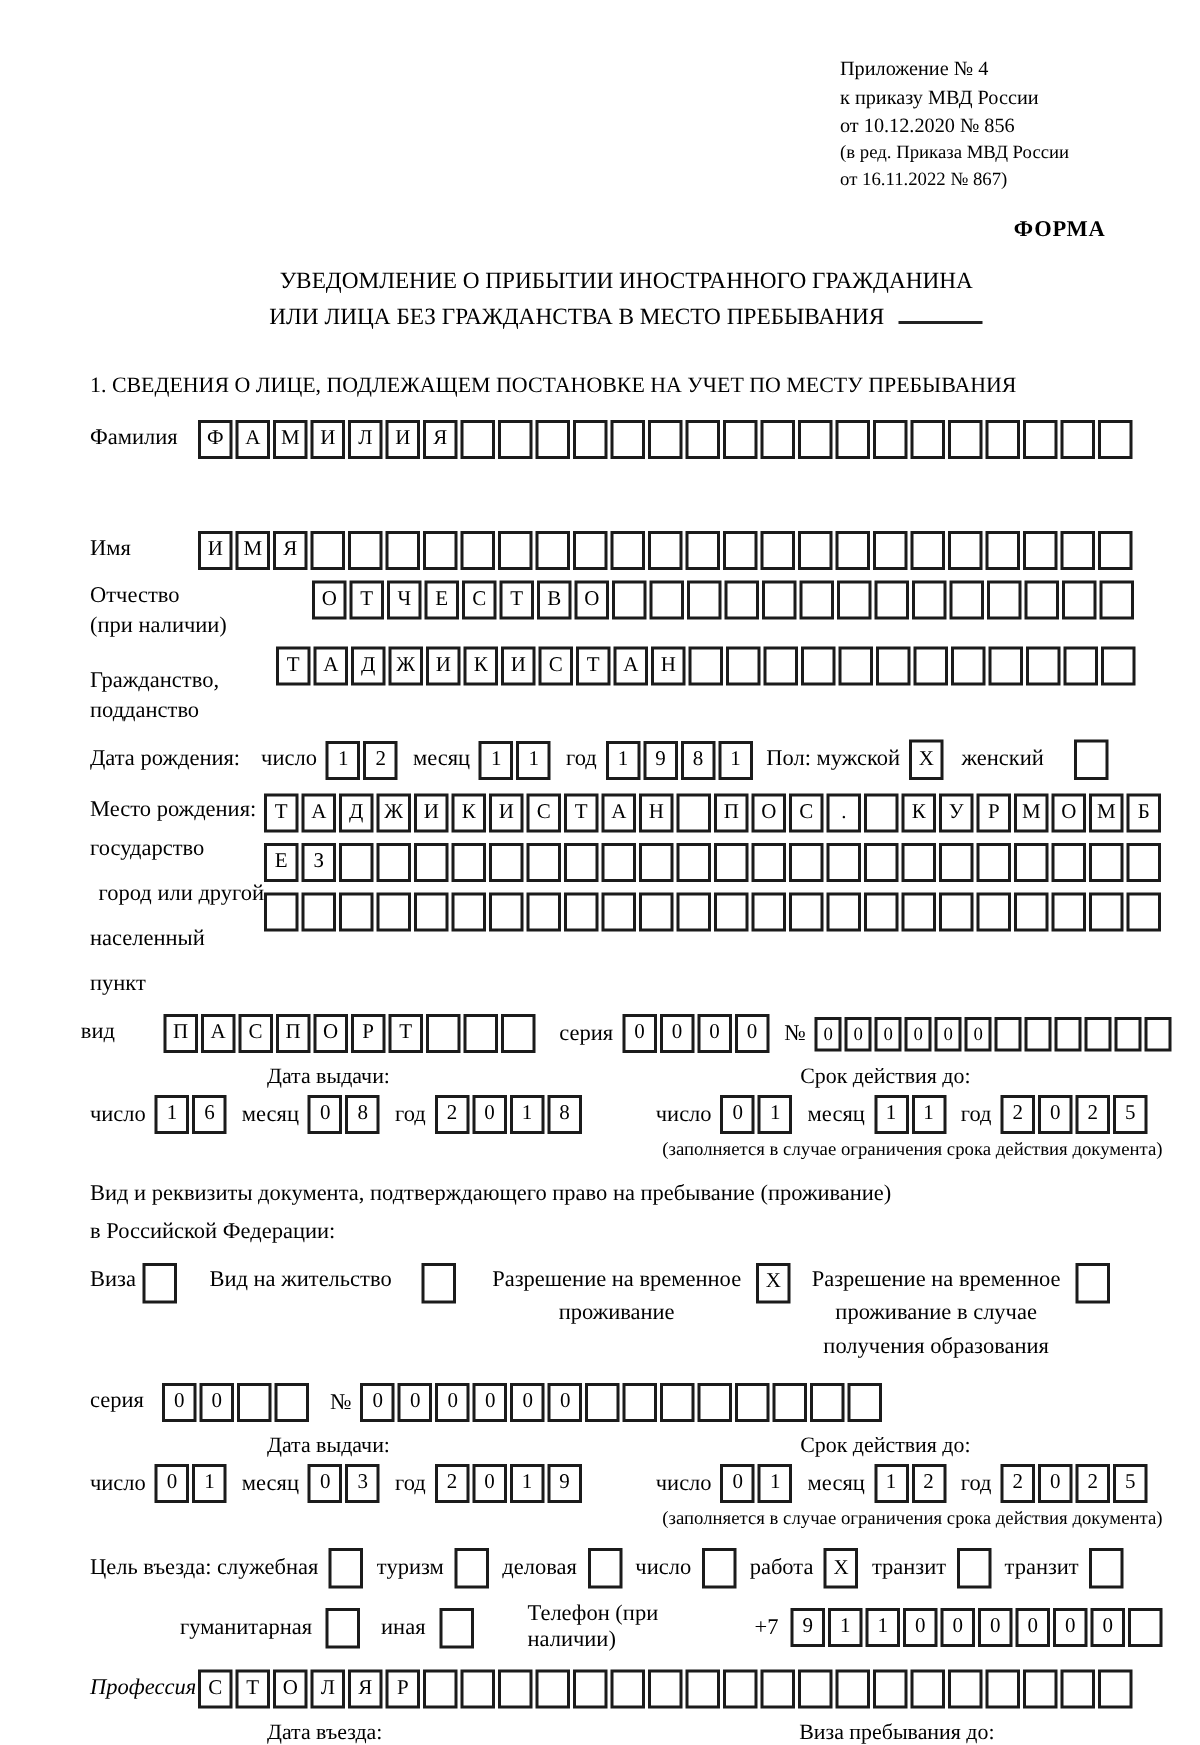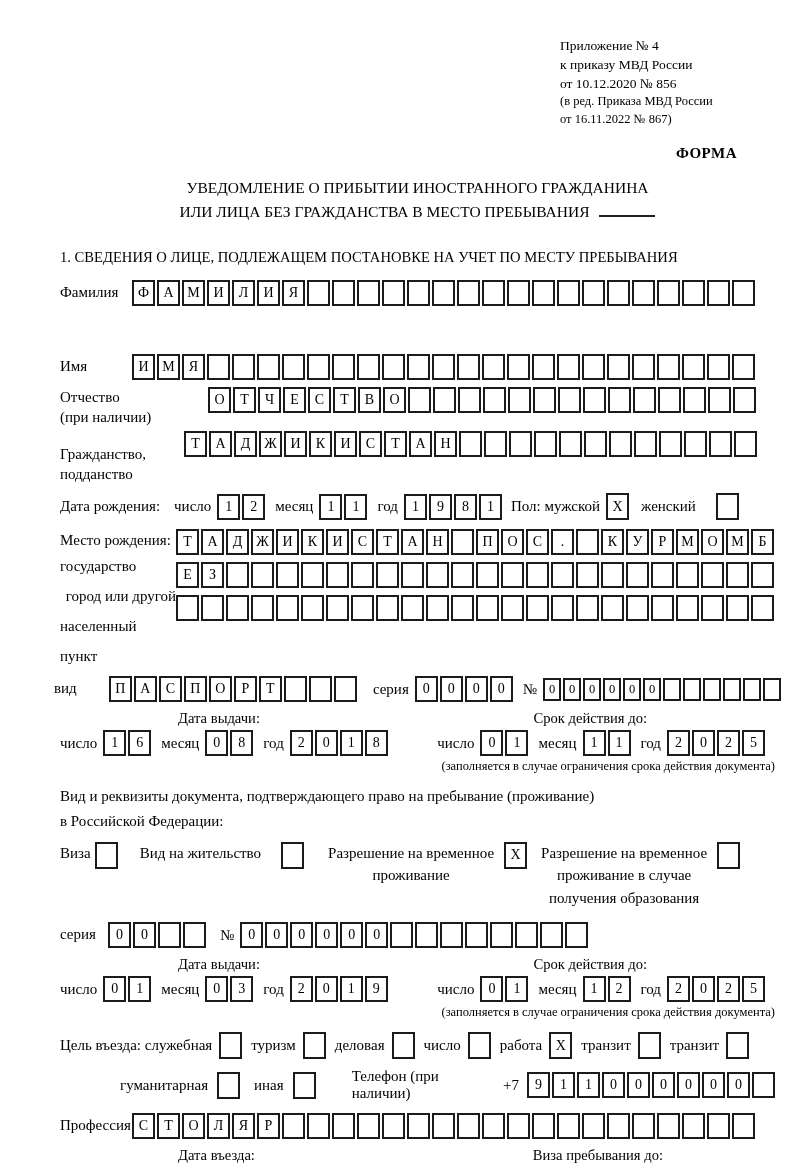--- a/index.html
+++ b/index.html
@@ -23,21 +23,21 @@
   .checkbox{flex:0 0 auto;box-sizing:content-box;width:19px;height:23px;border:2px solid #1b1b1b;
         display:inline-flex;align-items:center;justify-content:center;font-size:14px;background:#fff;}
 
   .row{display:flex;align-items:flex-start;margin-top:7px;}
   .row.center{align-items:center;margin-top:48px;}
   .lbl{flex:0 0 auto;line-height:1.3;}
   .w-fam{width:72px;}
   .w-otch{width:148px;}
   .w-grazh{width:124px;margin-top:13px;}
   .w-mesto{width:116px;}
-  .w-prof{width:72px;}
+  .w-prof{width:72px;font-style:italic;}
   .lbl-block div{line-height:20px;}
 
   .grp{display:flex;align-items:center;}
   .dlbl{margin:0 6px 0 10px;}
   .dlbl.first{margin-left:0;}
 
   .stack{display:flex;flex-direction:column;gap:7px;}
 
   .doc-heading{text-align:center;font-weight:bold;font-size:14.6px;margin-top:10px;}
 

